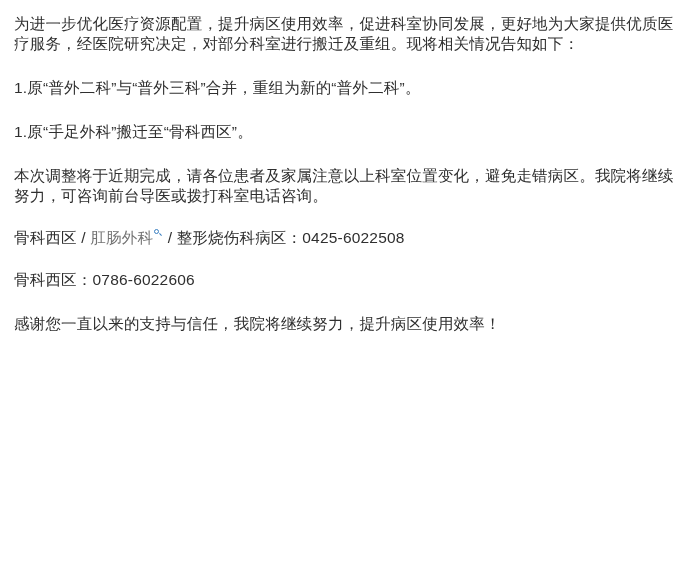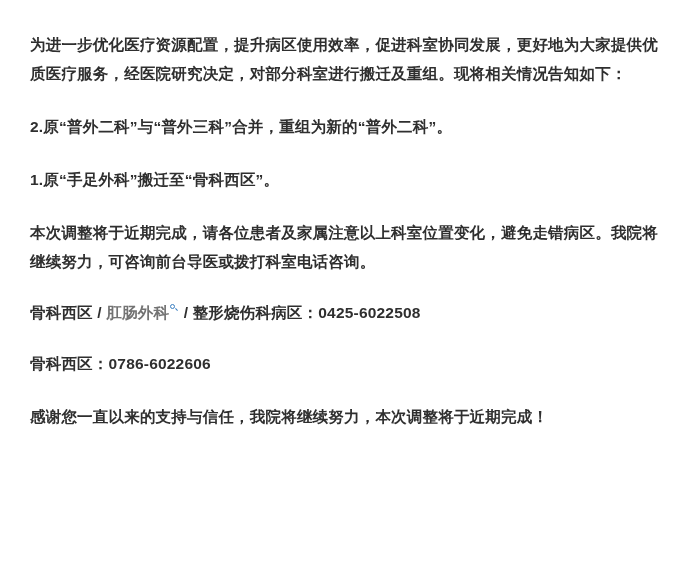--- a/index.html
+++ b/index.html
@@ -15,26 +15,25 @@
     overflow: hidden;
   }
   .page {
     box-sizing: border-box;
     width: 692px;
     height: 574px;
     padding: 14px 16px 0 14px;
     background: #ffffff;
   }
   p {
-    margin: 16px;
+    margin: 0;
     font-size: 15.5px;
-    line-height: 29px;
+    line-height: 20px;
     color: #2f2f2f;
     letter-spacing: 0.2px;
-    font-weight: bold;
   }
   .intro {
     margin-bottom: 24px;
   }
   .item {
     margin-bottom: 24px;
   }
   .tips-title {
     font-size: 15.5px;
     line-height: 26px;
@@ -91,27 +90,27 @@
     margin-bottom: 0;
   }
 </style>
 </head>
 <body>
 
 <div class="page">
 
   <p class="intro">为进一步优化医疗资源配置，提升病区使用效率，促进科室协同发展，更好地为大家提供优质医疗服务，经医院研究决定，对部分科室进行搬迁及重组。现将相关情况告知如下：</p>
 
-  <p class="item">2.原“普外二科”与“普外三科”合并，重组为新的“普外二科”。</p>
+  <p class="item">1.原“普外二科”与“普外三科”合并，重组为新的“普外二科”。</p>
 
 
   <p class="item">1.原“手足外科”搬迁至“骨科西区”。</p>
 
 
   <p class="tips-body">本次调整将于近期完成，请各位患者及家属注意以上科室位置变化，避免走错病区。我院将继续努力，可咨询前台导医或拨打科室电话咨询。</p>
 
   <p class="contact"><span>骨科西区 / </span><span class="link"><span>肛肠外科</span><span class="mag"></span></span><span> / 整形烧伤科病区：0425-6022508</span></p>
 
   <p class="contact-2">骨科西区：0786-6022606</p>
 
-  <p class="closing">感谢您一直以来的支持与信任，我院将继续努力，本次调整将于近期完成！</p>
+  <p class="closing">感谢您一直以来的支持与信任，我院将继续努力，提升病区使用效率！</p>
 
 </div>
 
 </body></html>

